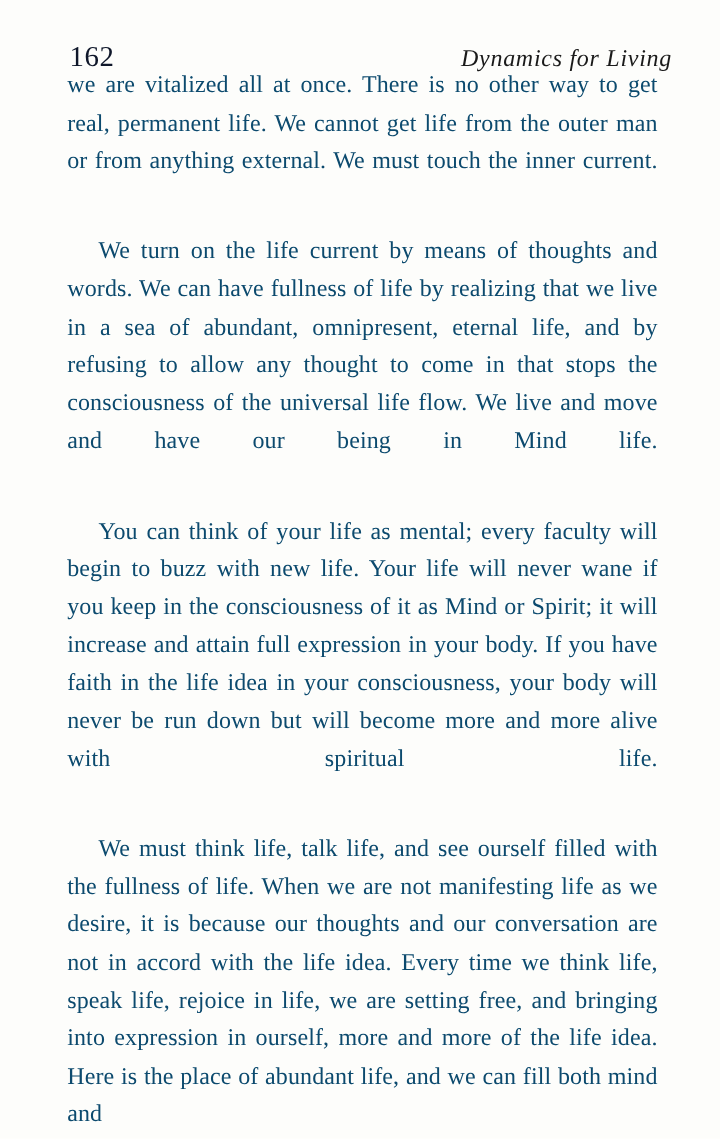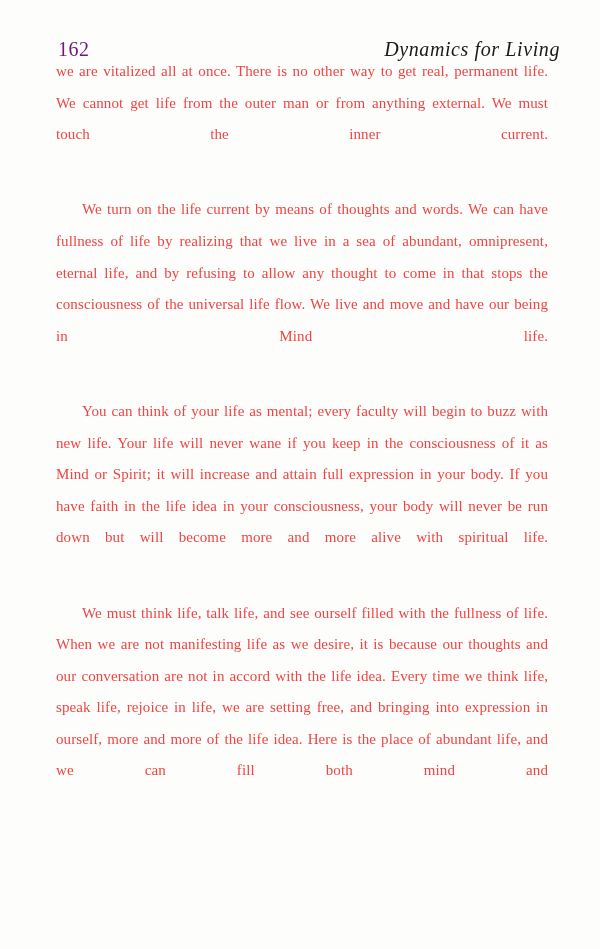--- a/index.html
+++ b/index.html
@@ -27,47 +27,47 @@
     top: 14px;
     left: 58px;
     right: 40px;
     height: 30px;
     display: flex;
     align-items: baseline;
     justify-content: space-between;
   }
   .folio {
     font-family: "Liberation Serif", serif;
-    font-size: 20px;
+    font-size: 24px;
     letter-spacing: 0.5px;
-    color: #701a75;
+    color: #0f172a;
   }
   .book-title {
     font-family: "Liberation Serif", serif;
     font-style: italic;
     font-size: 20px;
     letter-spacing: 0.6px;
     color: #1a1a1a;
     margin-top: 24px;
   }
   .text-block {
     position: absolute;
     top: 56px;
     left: 56px;
     width: 492px;
   }
   p.para {
     margin: 0;
-    font-size: 15px;
+    font-size: 20px;
     line-height: 31.6px;
     text-align: justify;
     text-justify: inter-word;
     letter-spacing: 0.1px;
     word-spacing: 0.4px;
-    color: #ef4444;
+    color: #0c4a6e;
   }
   p.para + p.para {
     margin-top: 12px;
   }
   p.indent {
     text-indent: 26px;
   }
   
   p.para:after {
     content: "";

